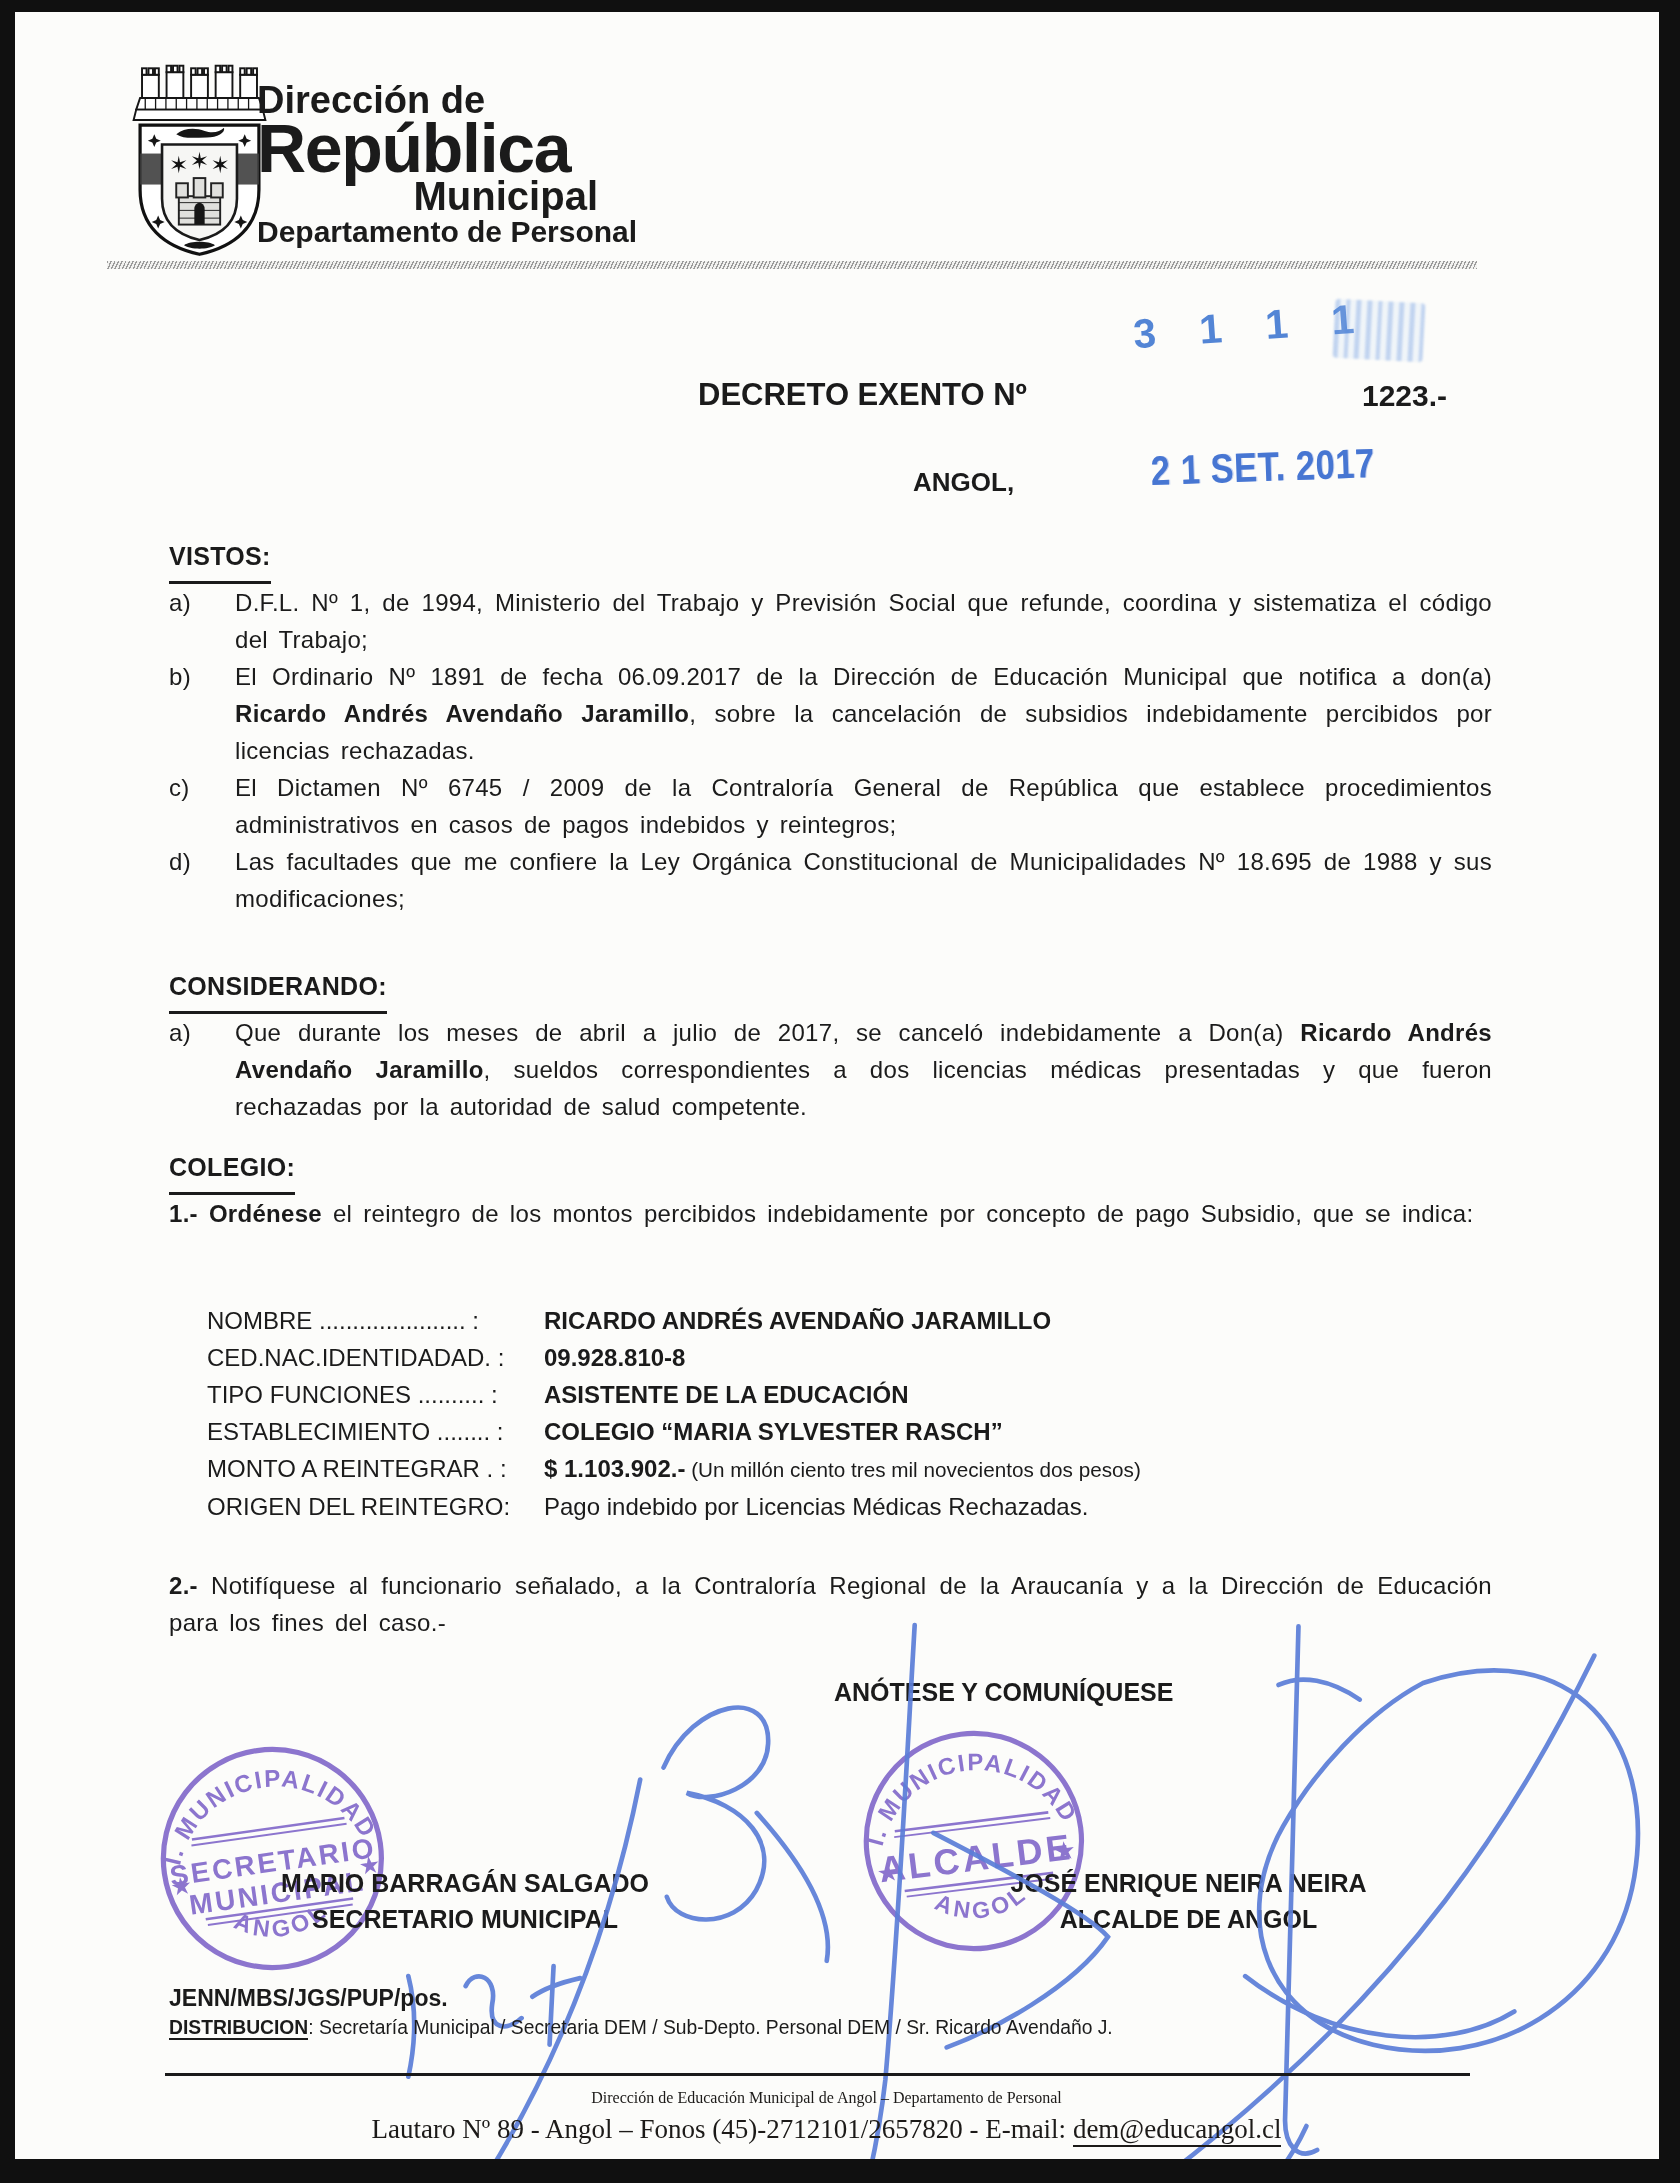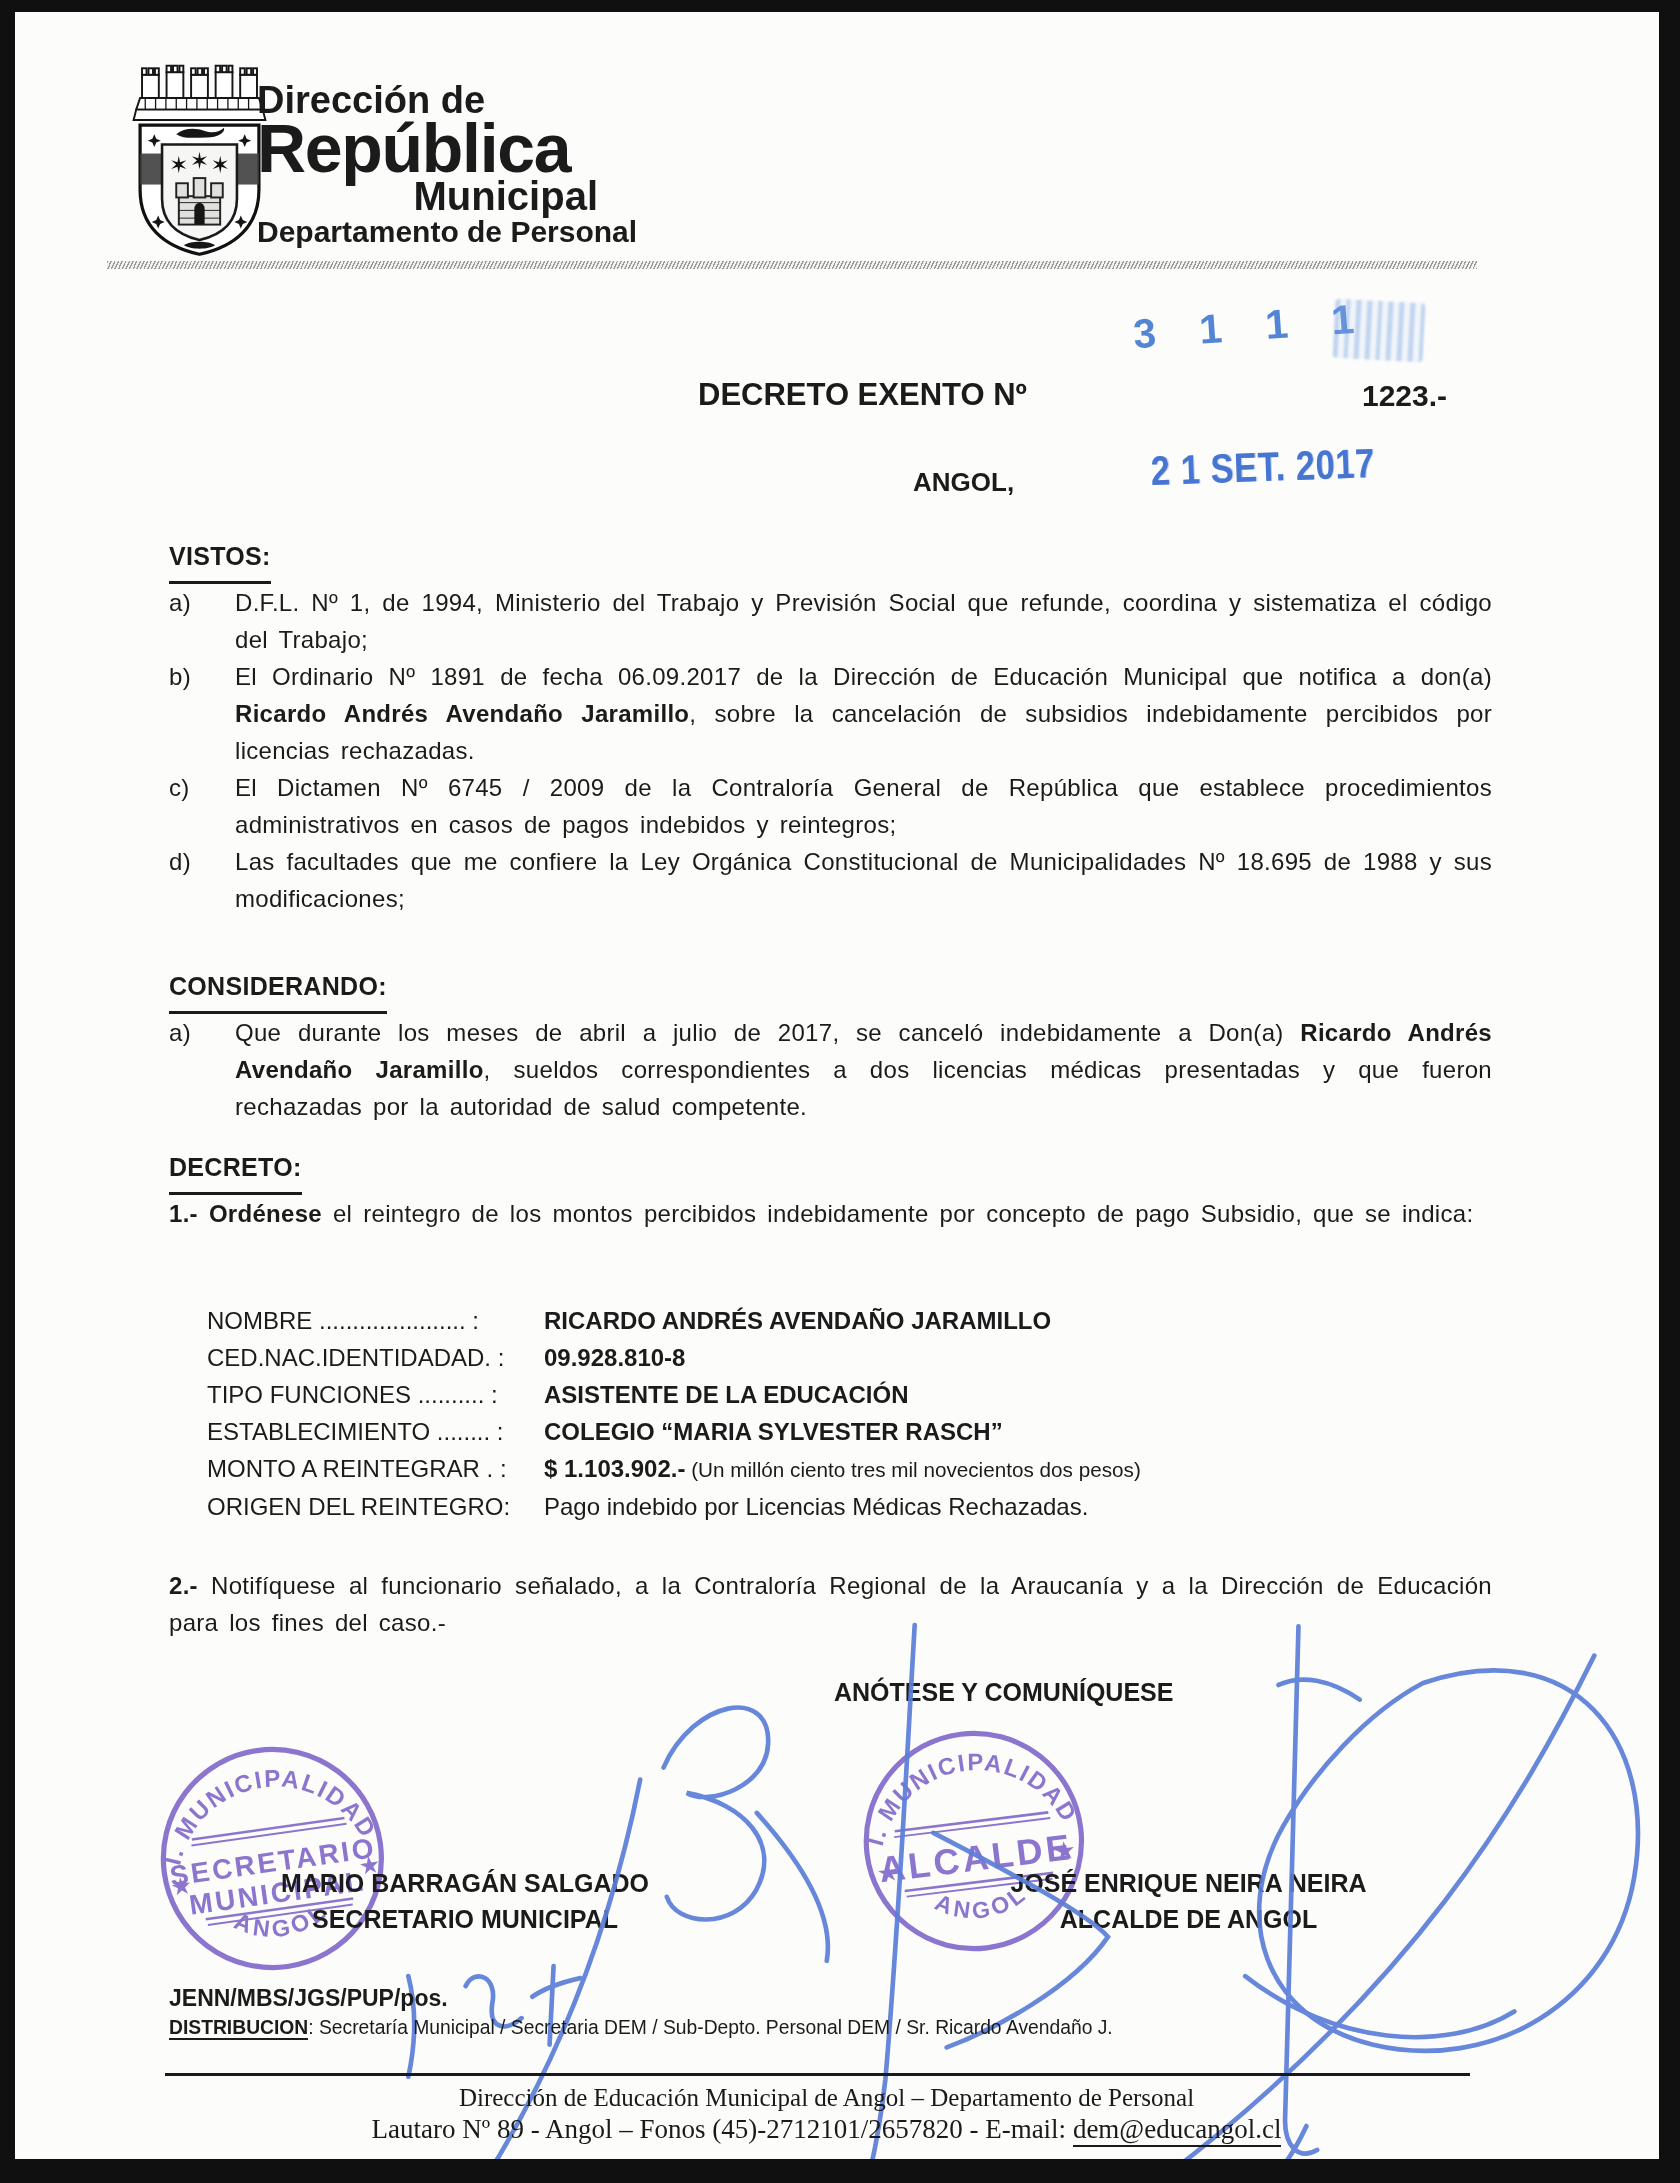--- a/index.html
+++ b/index.html
@@ -37,21 +37,21 @@
   .frow .fnote{font-size:20.7px;}
   .anotese{font-size:25px;font-weight:bold;white-space:nowrap;}
   
   .sigblock{text-align:center;font-weight:bold;font-size:25px;line-height:36px;white-space:nowrap;}
   .stampwrap{opacity:.88;}
   .initials{font-size:23px;font-weight:bold;}
   .distr{font-size:19.3px;}
   .distr .dl{font-weight:bold;border-bottom:2px solid #1b1b1b;}
   .hr{height:2.7px;background:#1a1a1a;}
   .footer{width:1173px;text-align:center;font-family:"Liberation Serif",serif;color:#1c1a18;}
-  .footer .f1{font-size:25px;line-height:31px;}
+  .footer .f1{font-size:16px;line-height:31px;}
   .footer .f2{font-size:27px;line-height:33px;margin-top:0;}
   .footer .email{border-bottom:2px solid #1c1a18;padding-bottom:0.7px;}
   svg text{font-family:"Liberation Sans",sans-serif;}
 </style>
 </head>
 <body>
 
 <div class="canvas">
   <div class="page"></div>
 
@@ -140,21 +140,21 @@
   </div>
 
   <div class="abs sect" style="left:169px;top:968px">
     <div><span class="sect-h">CONSIDERANDO:</span></div>
     <div class="item">
       <span class="ltr">a)</span><span>Que durante los meses de abril a julio de 2017, se canceló indebidamente a Don(a) </span><span class="b">Ricardo Andrés Avendaño Jaramillo</span><span>, sueldos correspondientes a dos licencias médicas presentadas y que fueron rechazadas por la autoridad de salud competente.</span>
     </div>
   </div>
 
   <div class="abs sect" style="left:169px;top:1149px">
-    <div><span class="sect-h">DECRETO:</span></div>
+    <div><span class="sect-h">COLEGIO:</span></div>
     <div><span class="b">1.- Ordénese</span><span> el reintegro de los montos percibidos indebidamente por concepto de pago Subsidio, que se indica:</span></div>
   </div>
 
   <div class="abs fields" style="left:207px;top:1302px">
     <div class="frow">
       <span class="flabel">NOMBRE ...................... :</span><span class="fval">RICARDO ANDRÉS AVENDAÑO JARAMILLO</span>
     </div>
     <div class="frow">
       <span class="flabel">CED.NAC.IDENTIDADAD. :</span><span class="fval">09.928.810-8</span>
     </div>

